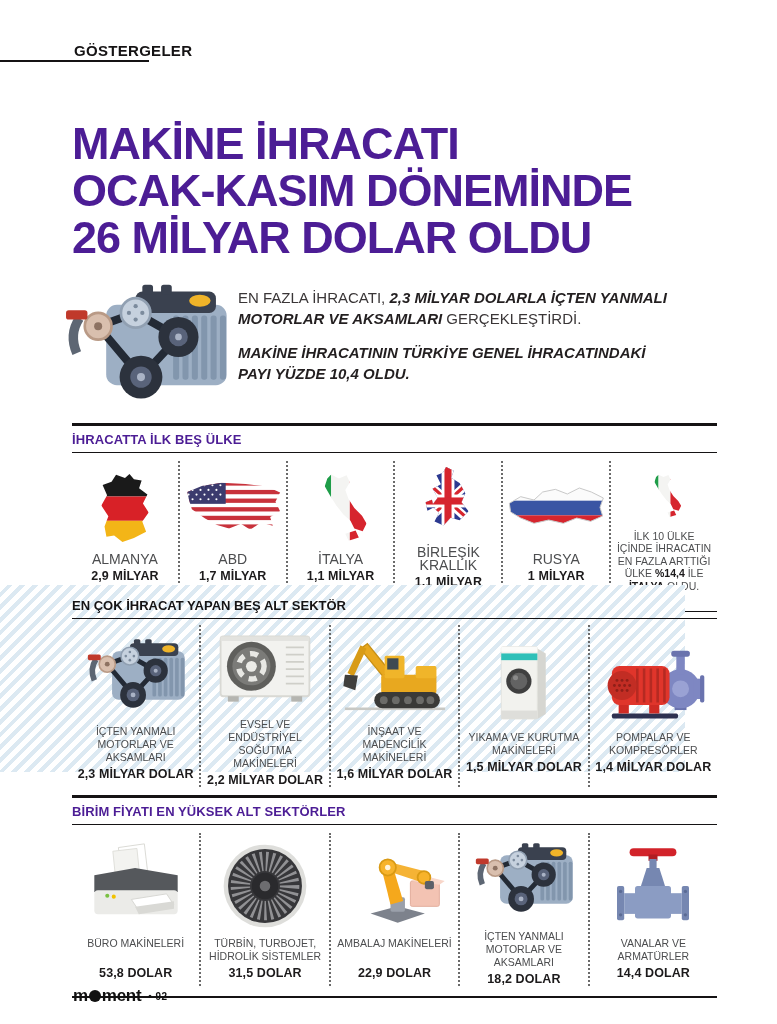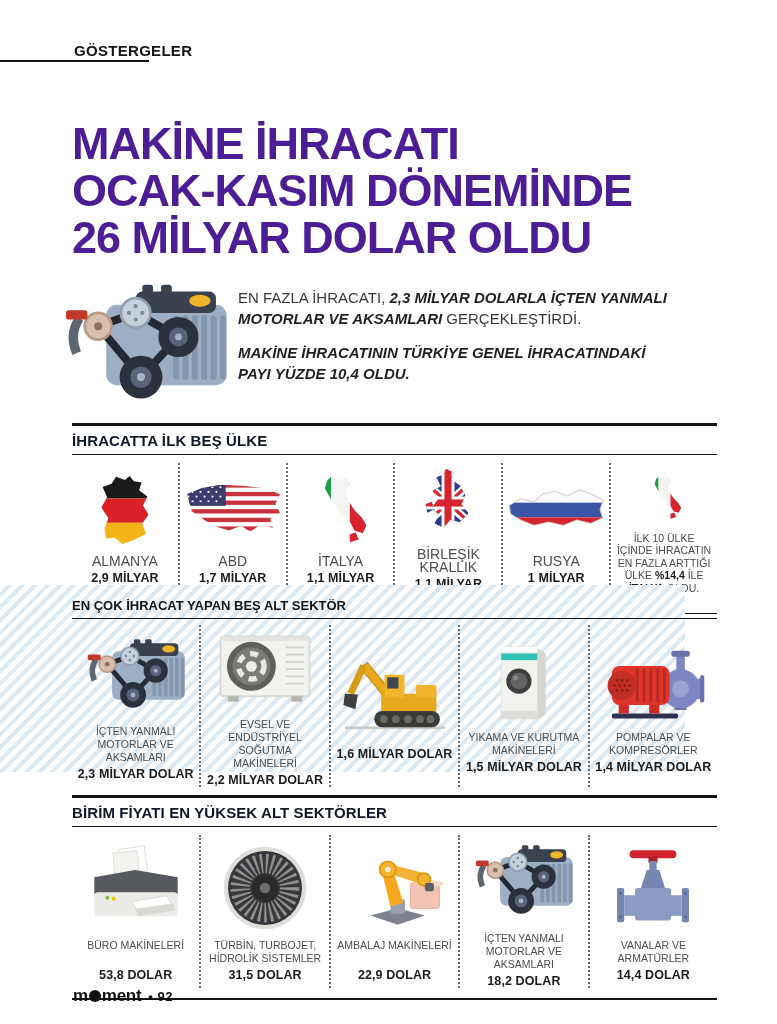--- a/index.html
+++ b/index.html
@@ -15,21 +15,21 @@
   
   .engine-art{position:absolute;left:58px;top:278px;width:174px;height:134px;display:flex;align-items:center;justify-content:center;}
   .intro{position:absolute;left:238px;top:287px;width:440px;font-size:15px;line-height:21px;color:#3a3637;}
   .intro .bi{font-style:italic;font-weight:800;color:#231f20;}
   .intro p{margin:0;}
   .intro p + p{margin-top:13px;}
   
   .sec{position:absolute;left:72px;width:645px;}
   .sec1{top:423px;}
   .sec3{top:795px;}
-  .sec-head{border-top:3px solid #151314;border-bottom:1px solid #151314;padding:6px 0 5px;font-size:15px;font-weight:800;color:#0f172a;letter-spacing:.1px;}
+  .sec-head{border-top:3px solid #151314;border-bottom:1px solid #151314;padding:6px 0 5px;font-size:13px;font-weight:800;color:#4c1d95;letter-spacing:.1px;}
   .row{display:flex;align-items:stretch;padding-top:8px;}
   .cell{flex:1 1 0;display:flex;flex-direction:column;align-items:center;text-align:center;padding:0 5px;min-width:0;justify-content:center;}
   .cell + .cell{border-left:2px dotted #6a6a6a;}
   .icon-box{display:flex;align-items:center;justify-content:center;margin-bottom:5px;}
   .sec1 .icon-box{height:80px;}
   .band .icon-box{height:88px;}
   .sec3 .icon-box{height:92px;}
   .cell-name{font-size:10.5px;line-height:13px;color:#4c4d4f;}
   .sec1 .cell-name{min-height:13px;font-size:14px;}
   .band .cell-name,.sec3 .cell-name{min-height:26px;}
@@ -44,21 +44,21 @@
     padding:0 60px 0 72px;
     background:repeating-linear-gradient(135deg,#ffffff 0px,#ffffff 5px,#dce9f2 5px,#dce9f2 9px);
   }
   .band-head{padding-top:13px;font-size:13px;font-weight:800;color:#151314;}
   .band-head-line{height:1px;background:#151314;margin-top:5px;width:645px;}
   .band .row{padding-top:6px;}
   
   .footer{position:absolute;left:73px;top:986px;display:flex;align-items:center;}
   .brand{font-size:17px;font-weight:800;letter-spacing:-.3px;color:#111;display:flex;align-items:center;}
   .brand-dot{width:12px;height:12px;border-radius:50%;background:#111;display:inline-block;margin:0 1px;}
-  .page-label{font-size:13px;font-weight:800;color:#111;margin-left:7px;letter-spacing:.5px;}
+  .page-label{font-size:10px;font-weight:800;color:#111;margin-left:7px;letter-spacing:.5px;}
   svg{display:block;}
 </style>
 </head>
 <body>
 
 <svg width="0" height="0" style="position:absolute" aria-hidden="true">
   <defs>
     <clipPath id="cpDE">
         <path d="M36,4 L50,9 L57,3 L64,11 L76,13 L72,25 L85,35 L78,49 L87,63 L77,77 L83,93 L64,103 L46,109 L33,99 L21,101 L18,85 L24,69 L13,52 L22,36 L15,20 L29,15 Z"></path>
       </clipPath>
@@ -424,20 +424,21 @@
         </div>
       <div class="cell-name">EVSEL VE ENDÜSTRİYEL SOĞUTMA MAKİNELERİ</div>
       <div class="cell-value">2,2 MİLYAR DOLAR</div>
     </div>
     <div class="cell">
       <div class="icon-box">
           <svg width="104" height="82" viewBox="0 0 120 95">
             <use href="#sym-excavator"></use>
           </svg>
         </div>
+      <div class="cell-name">İNŞAAT VE MADENCİLİK MAKİNELERİ</div>
       <div class="cell-value">1,6 MİLYAR DOLAR</div>
     </div>
     <div class="cell">
       <div class="icon-box">
           <svg width="63" height="84" viewBox="0 0 75 100">
             <use href="#sym-washer"></use>
           </svg>
         </div>
       <div class="cell-name">YIKAMA VE KURUTMA MAKİNELERİ</div>
       <div class="cell-value">1,5 MİLYAR DOLAR</div>

